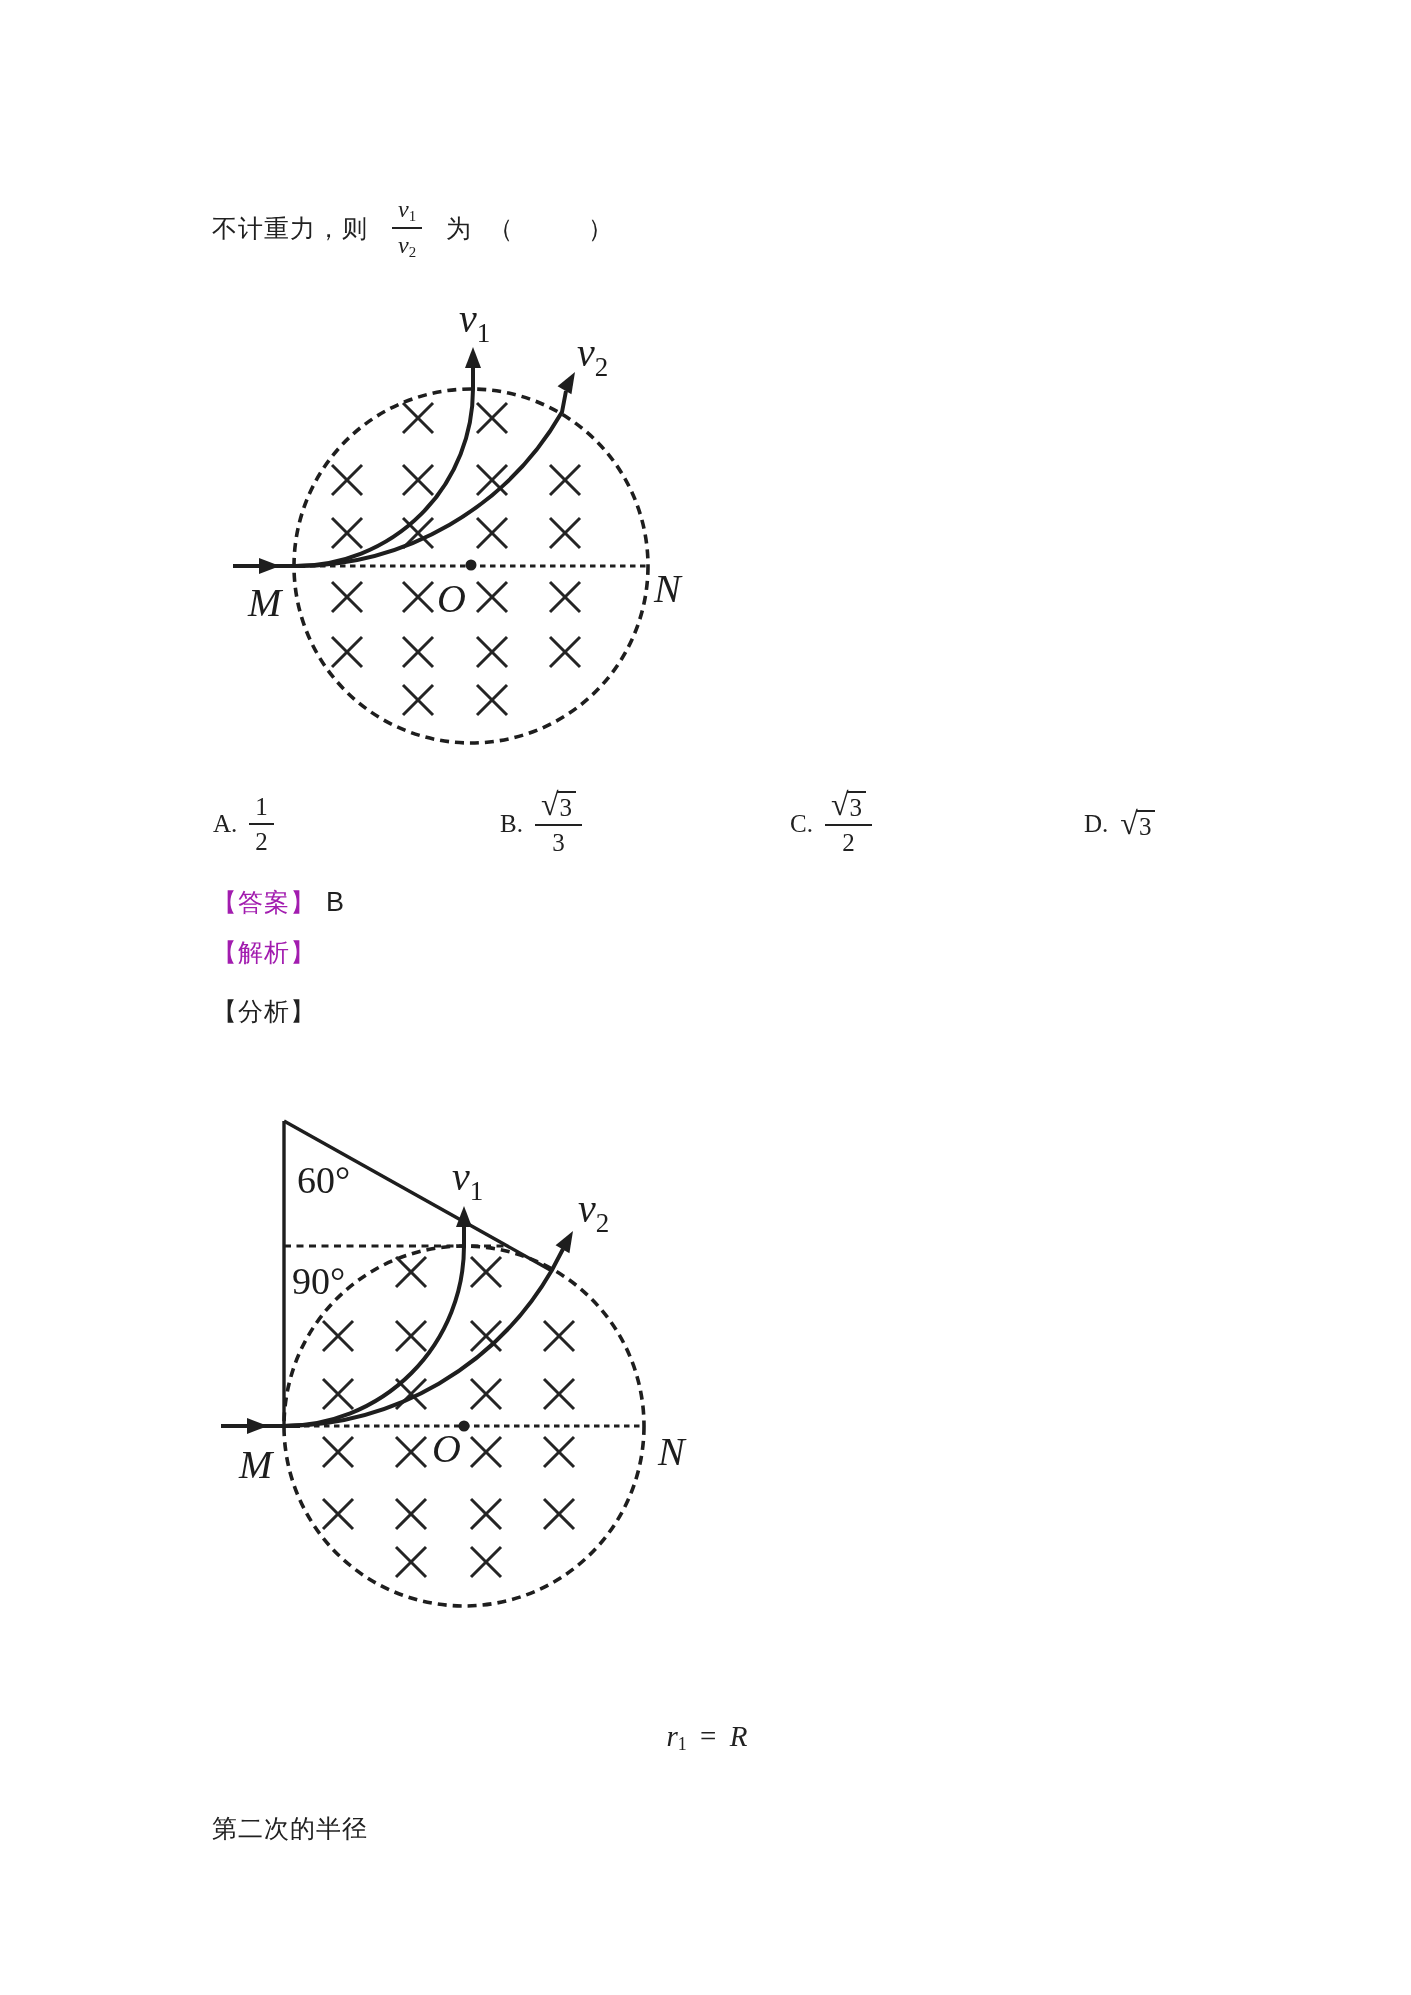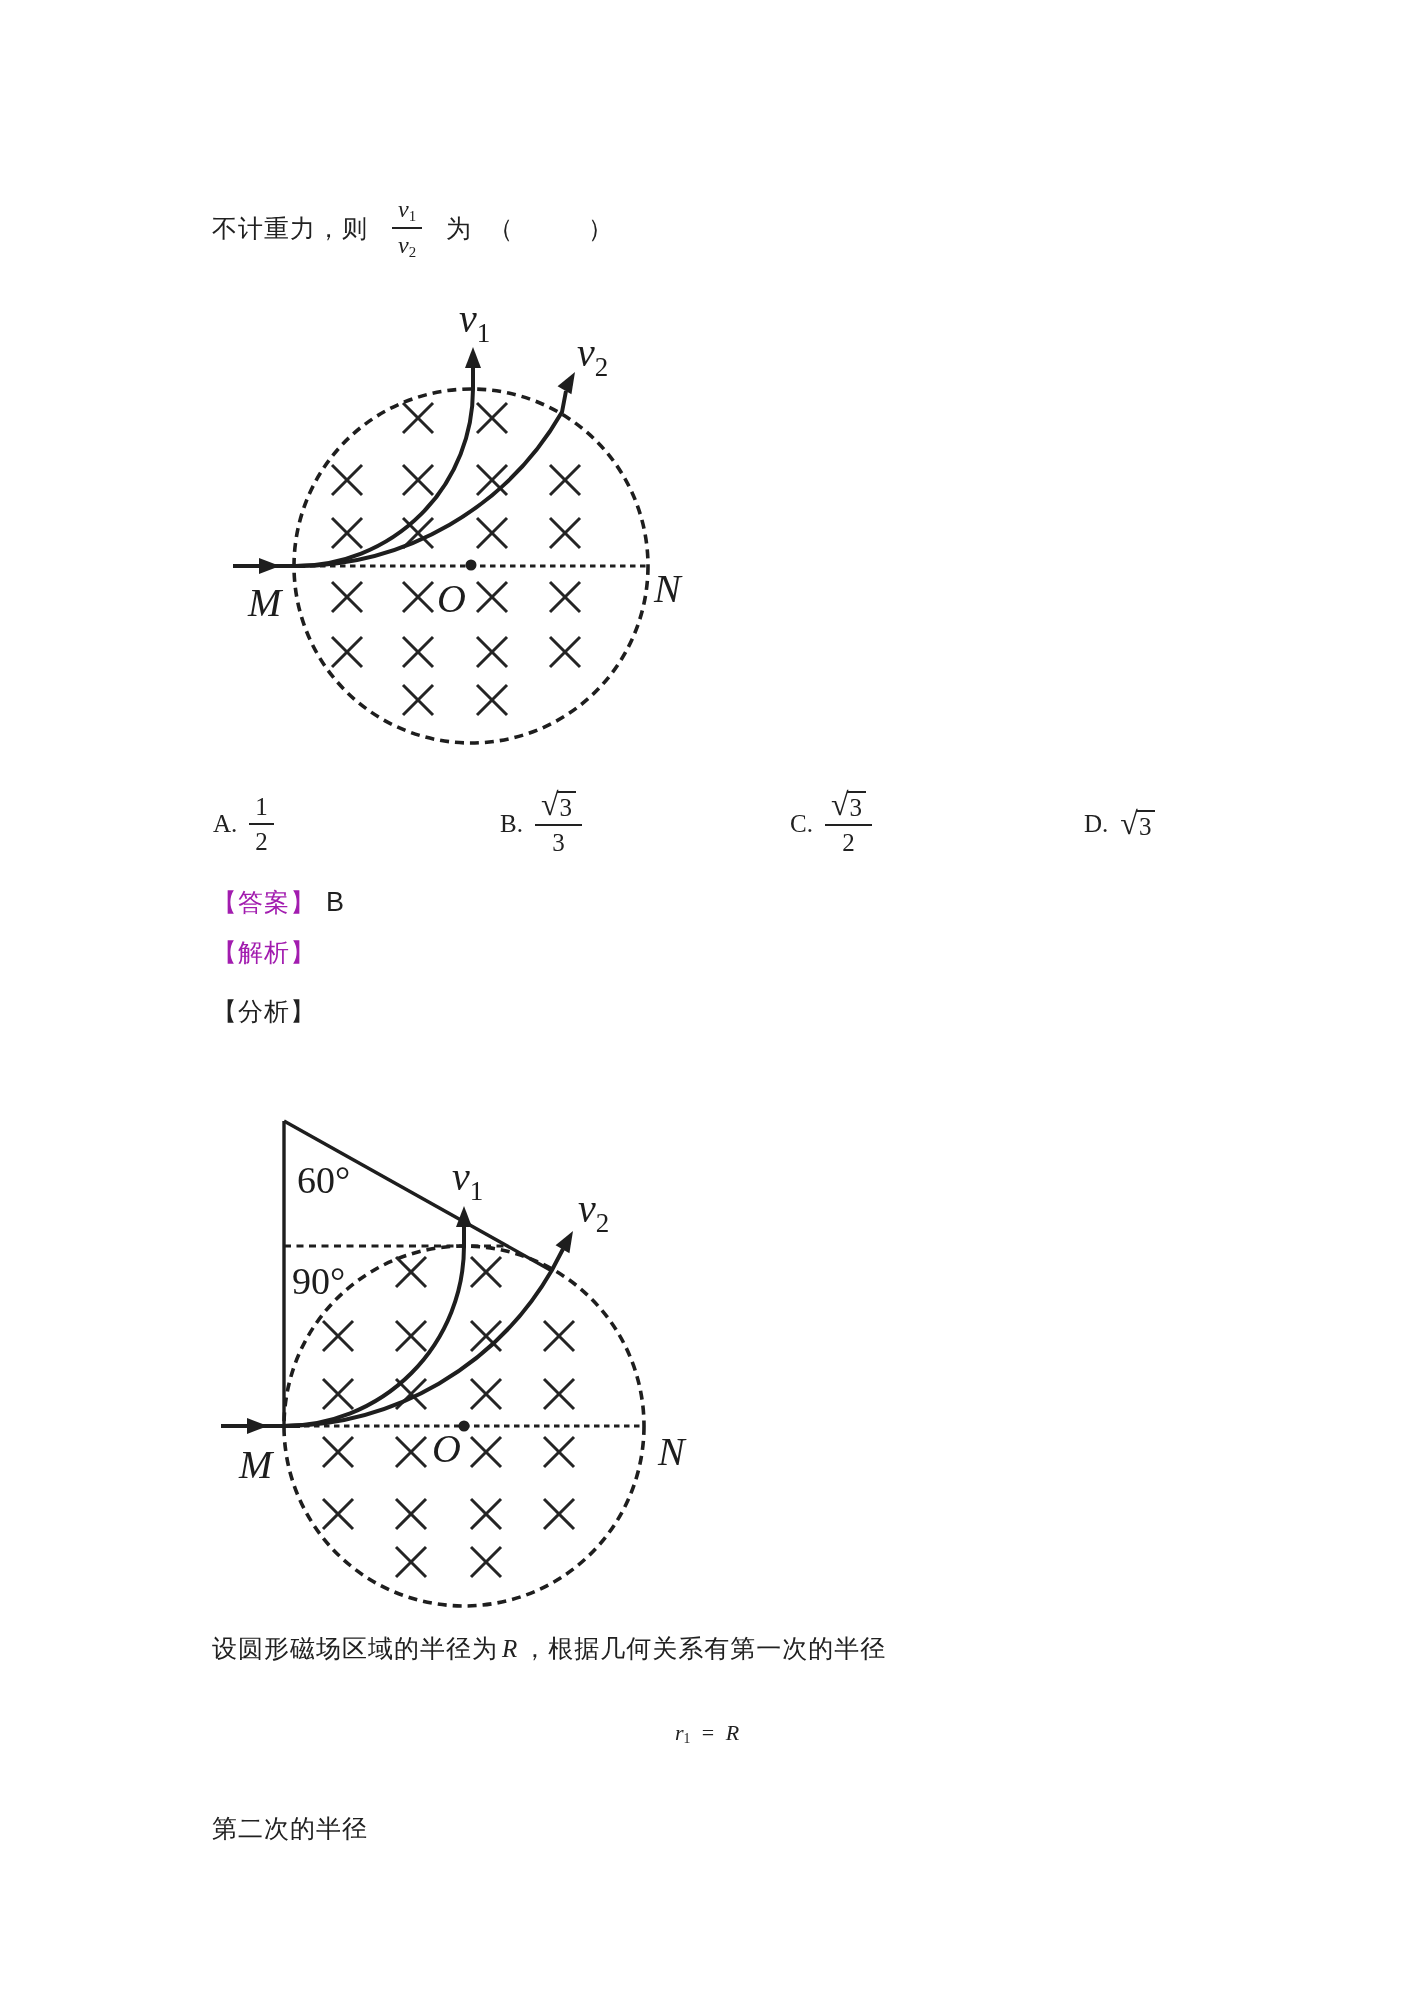--- a/index.html
+++ b/index.html
@@ -16,21 +16,21 @@
   .frac .den{padding-top:2px;}
   
   .sqrt{display:inline-flex;align-items:flex-start;line-height:1;}
   .sqrt .sign{font-size:1.28em;line-height:0.82;margin-right:-2px;}
   .sqrt .body{border-top:2.2px solid #222;padding:2px 4px 0 3px;}
   .qline{display:flex;align-items:center;font-size:25px;}
   .qline .rfrac{margin:0 8px;font-size:24px;}
   .option{position:absolute;top:786px;height:76px;display:flex;align-items:center;gap:12px;font-size:25px;}
   .tagline{position:absolute;left:212px;font-size:25px;letter-spacing:1px;}
   .ansval{font-family:"Liberation Sans","DejaVu Sans",sans-serif;font-size:27px;margin-left:10px;}
-  .formula{position:absolute;left:212px;width:990px;text-align:center;font-size:22px;}
+  .formula{position:absolute;left:212px;width:990px;text-align:center;font-size:29px;}
   
   svg text{fill:#1d1d1d;}
   .lbl{font-family:"Liberation Serif","DejaVu Serif",serif;font-size:40px;font-style:italic;}
   .deg{font-family:"Liberation Serif","DejaVu Serif",serif;font-size:38px;}
   .tsub{font-size:27px;font-style:normal;}
   .solid{stroke:#1e1e1e;stroke-width:4;fill:none;}
   .thin{stroke:#1e1e1e;stroke-width:3.4;fill:none;}
   .dashc{stroke:#1e1e1e;stroke-width:3.6;fill:none;stroke-dasharray:9 6;}
   .dashl{stroke:#1e1e1e;stroke-width:3;fill:none;stroke-dasharray:5.5 4.5;}
   .dashh{stroke:#1e1e1e;stroke-width:3;fill:none;stroke-dasharray:7 5.5;}
@@ -212,23 +212,20 @@
     <circle cx="464" cy="1426" r="5.5" fill="#1e1e1e"></circle>
     <text x="297" y="1193" class="deg">60°</text>
     <text x="292" y="1294" class="deg">90°</text>
     <text x="452" y="1190" class="lbl"><tspan>v</tspan><tspan class="tsub" dy="10">1</tspan></text>
     <text x="578" y="1222" class="lbl"><tspan>v</tspan><tspan class="tsub" dy="10">2</tspan></text>
     <text x="239" y="1478" class="lbl">M</text>
     <text x="658" y="1465" class="lbl">N</text>
     <text x="432" y="1462" class="lbl">O</text>
   </svg>
 
-  <div class="tagline" style="top:1632px;">
-    <span>设圆形磁场区域的半径为</span><span class="var" style="margin:0 4px;">R</span><span>，根据几何关系有第一次的半径</span>
-  </div>
 
   <div class="formula" style="top:1720px;">
     <span class="var">r</span><span class="sub">1</span>
     <span style="margin:0 6px;">=</span>
     <span class="var">R</span>
   </div>
 
   <div class="tagline" style="top:1812px;">第二次的半径</div>
 
 </div>

